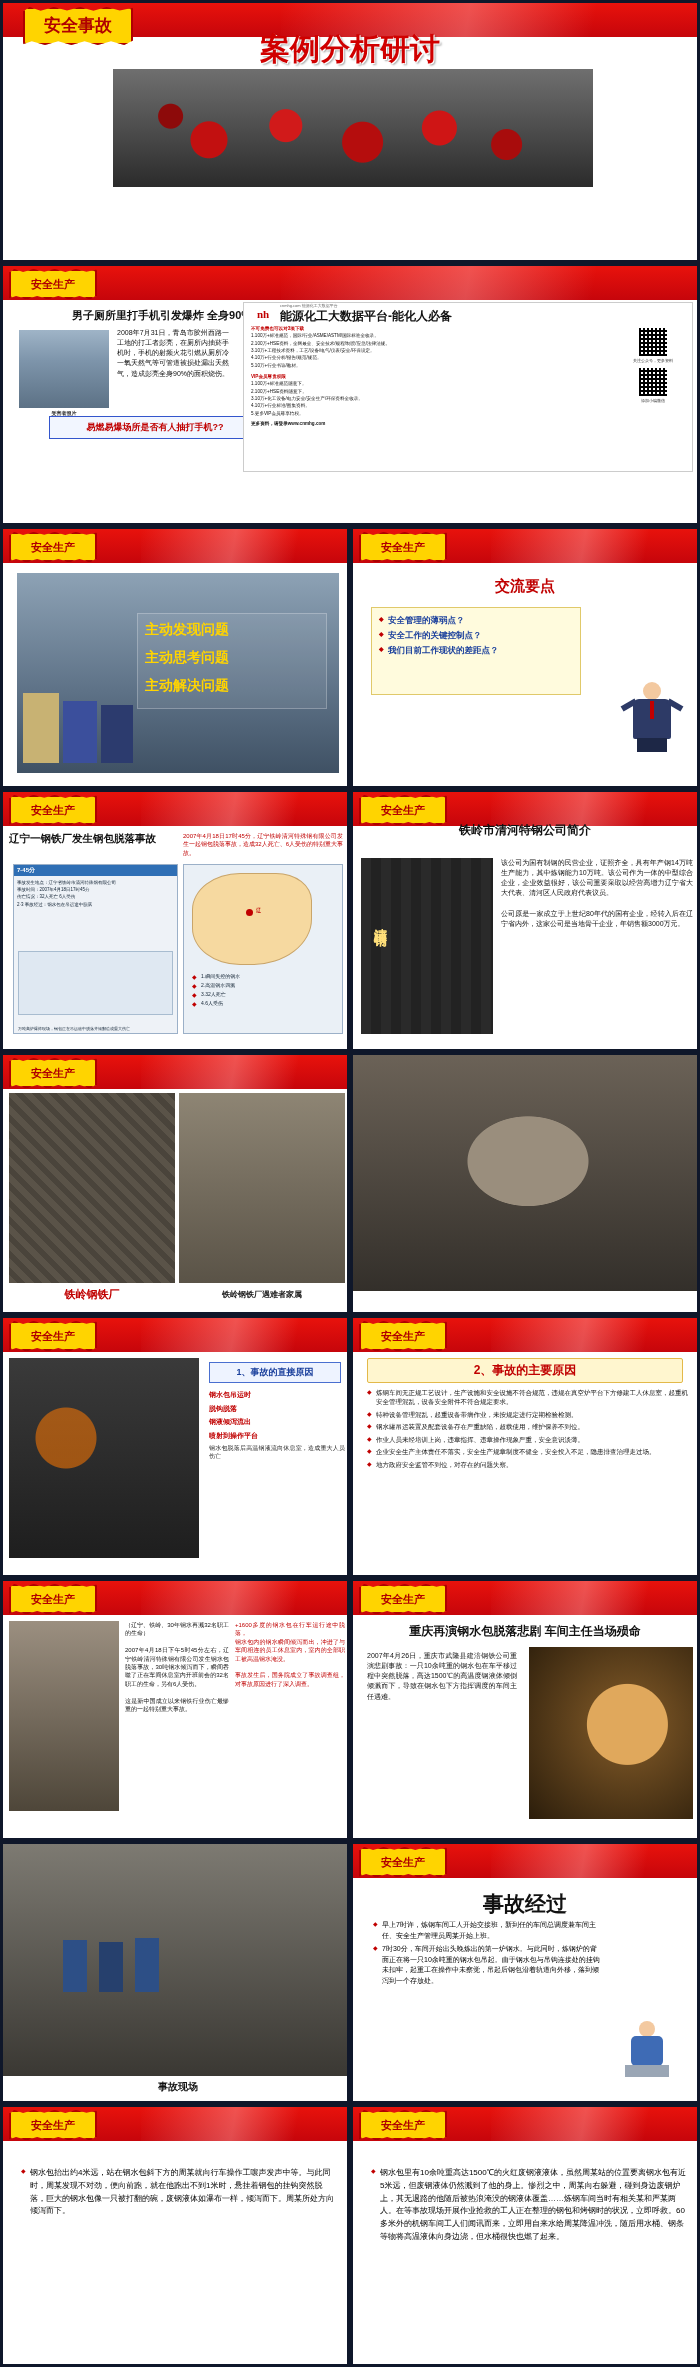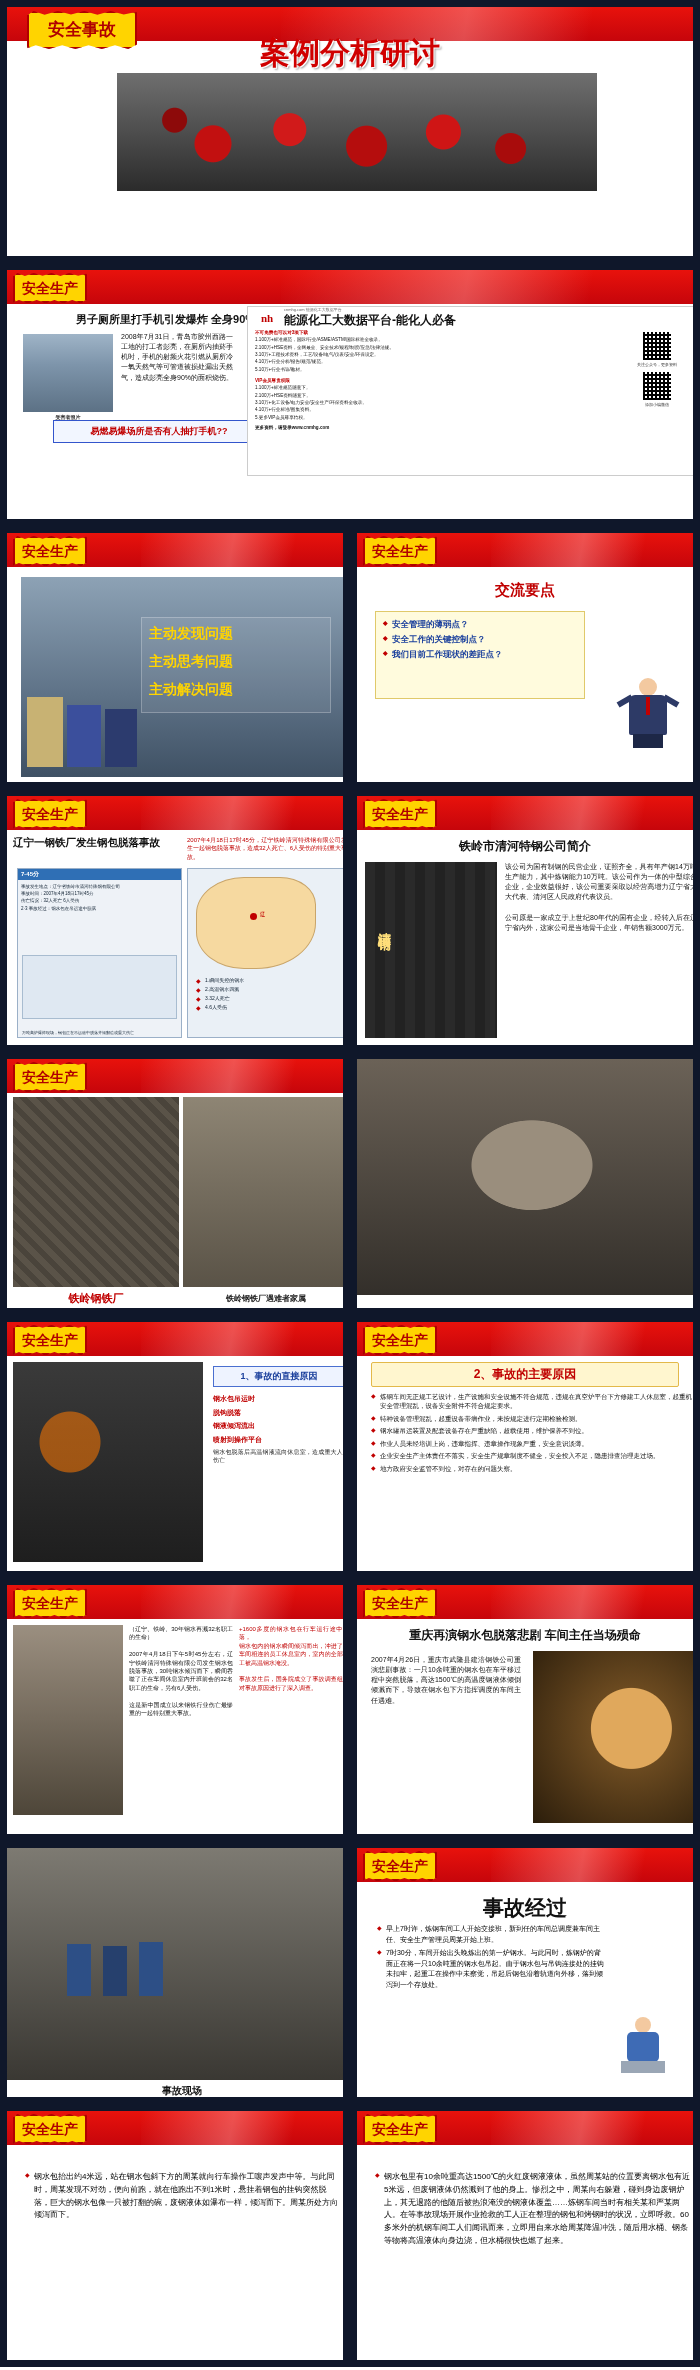--- a/index.html
+++ b/index.html
@@ -10,47 +10,47 @@
     -webkit-font-smoothing: antialiased;
   }
   .deck { width: 700px; }
   .row { display: flex; width: 700px; }
   .slide {
     width: 350px;
     height: 263px;
     background: #ffffff;
     position: relative;
     overflow: hidden;
-    border: 7px solid #0f172a;
+    border: 3px solid #0f172a;
   }
   .slide.full { width: 700px; }
 
   
   .banner {
     position: absolute;
     top: 0; left: 0;
     width: 100%;
     height: 34px;
     background: linear-gradient(180deg,#e8120c 0%, #c6050b 100%);
   }
   .banner .streak {
     position: absolute;
     right: 0; top: 0; bottom: 0;
     width: 60%;
     background: linear-gradient(100deg, rgba(255,255,255,0) 0%, rgba(255,160,160,.45) 45%, rgba(255,255,255,0) 75%);
   }
   .logo {
     position: absolute;
     left: 6px; top: 2px;
-    width: 74px; height: 30px;
+    width: 88px; height: 30px;
     background: #ffd400;
     border: 2px solid #b00000;
     border-radius: 3px;
     color: #b00000;
-    font-size: 14px;
+    font-size: 11px;
     font-weight: bold;
     line-height: 26px;
     text-align: center;
     letter-spacing: 0px;
     box-shadow: 0 1px 2px rgba(0,0,0,.4);
   }
   .logo.jagged {
     background: #ffd400;
     clip-path: polygon(0% 12%,6% 0%,16% 10%,28% 0%,40% 9%,52% 0%,64% 10%,76% 0%,88% 9%,100% 2%,100% 88%,92% 100%,80% 90%,68% 100%,56% 90%,44% 100%,32% 90%,20% 100%,8% 90%,0% 98%);
   }
@@ -377,21 +377,21 @@
           <li>4.6人受伤</li>
         </ul>
       </div>
     </div>
 
     <div class="slide">
       <div class="banner">
           <div class="streak"></div>
         </div>
       <div class="logo jagged" style="left:6px;top:3px;">安全生产</div>
-      <div class="slide-title" style="top:42px;font-size:12px;">铁岭市清河特钢公司简介</div>
+      <div class="slide-title" style="top:30px;font-size:12px;">铁岭市清河特钢公司简介</div>
       <div class="photo factory-dark" style="left:8px;top:66px;width:132px;height:176px;">
         <div style="position:absolute;left:10px;top:60px;color:#ffdf7a;font-size:13px;font-weight:bold;letter-spacing:2px;writing-mode:vertical-rl;">清河特钢</div>
       </div>
       <div class="body-text" style="left:148px;top:66px;width:192px;white-space:pre-line;">该公司为国有制钢的民营企业，证照齐全，具有年产钢14万吨生产能力，其中炼钢能力10万吨。该公司作为一体的中型综合企业，企业效益很好，该公司重要采取以经营高增力辽宁省大大代表、清河区人民政府代表议员。
 
 公司原是一家成立于上世纪80年代的国有企业，经转入后在辽宁省内外，这家公司是当地骨干企业，年销售额3000万元。</div>
     </div>
   </div>
 
   <div class="row">

